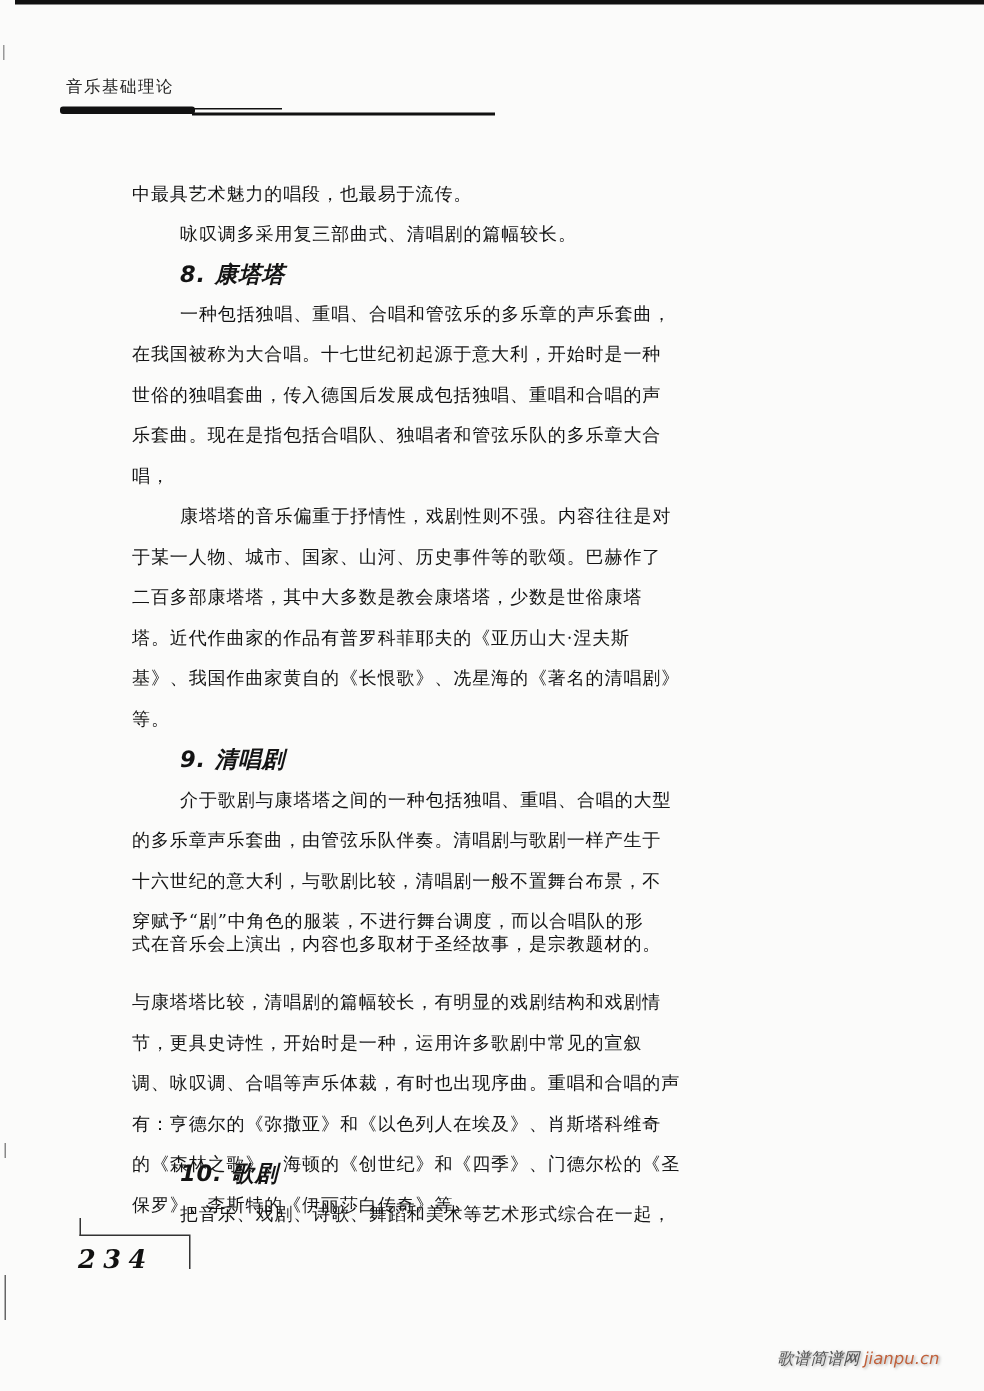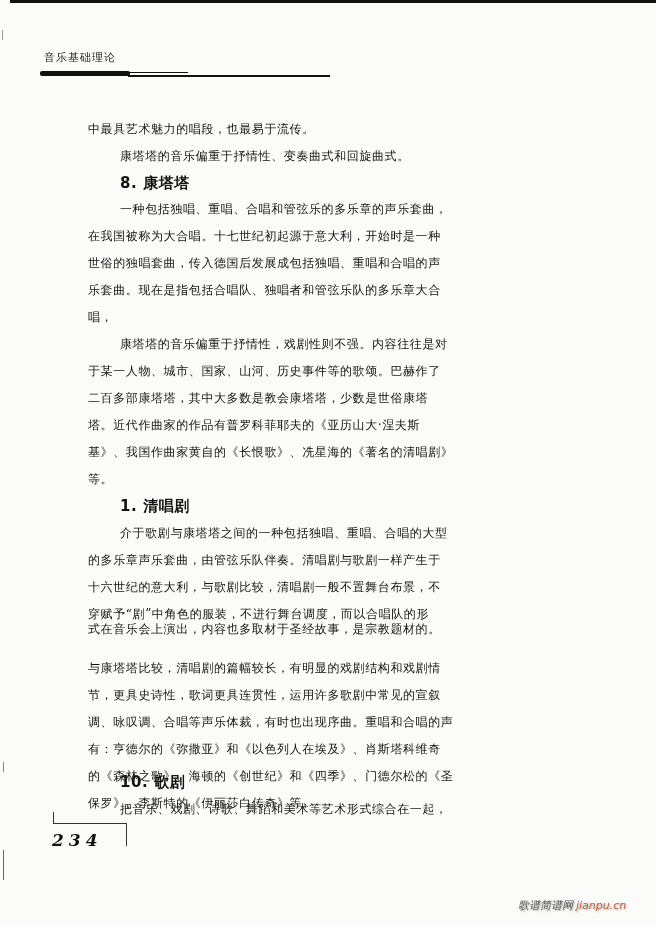--- a/index.html
+++ b/index.html
@@ -78,20 +78,21 @@
       font-size: 12px;
       line-height: 22px;
       height: 22px;
       letter-spacing: 0.6px;
     }
     .indent { left: 32px; }
     .heading {
       font-family: "DejaVu Sans", "Liberation Sans", sans-serif;
       font-weight: bold;
       font-size: 15px;
+      font-style: italic;
     }
     .page-box-top {
       position: absolute;
       left: 53px;
       top: 823px;
       width: 73px;
       height: 1px;
       background: #333;
     }
     .page-box-left {
@@ -160,41 +161,41 @@
 <div class="top-edge"></div>
 <div class="left-edge-1"></div>
 
 <div class="running-header">音乐基础理论</div>
 <div class="header-rule-thick"></div>
 <div class="header-rule-thin-top"></div>
 <div class="header-rule-thin"></div>
 
 <div class="content">
   <div class="line" style="top:0px">中最具艺术魅力的唱段，也最易于流传。</div>
-  <div class="line indent" style="top:27px">康塔塔的音乐偏重于抒情性、变奏曲式和回旋曲式。</div>
+  <div class="line indent" style="top:27px">咏叹调多采用复三部曲式、清唱剧的篇幅较长。</div>
   <div class="line indent heading" style="top:54px">8. 康塔塔</div>
   <div class="line indent" style="top:80px">一种包括独唱、重唱、合唱和管弦乐的多乐章的声乐套曲，</div>
   <div class="line" style="top:107px">在我国被称为大合唱。十七世纪初起源于意大利，开始时是一种</div>
   <div class="line" style="top:134px">世俗的独唱套曲，传入德国后发展成包括独唱、重唱和合唱的声</div>
   <div class="line" style="top:161px">乐套曲。现在是指包括合唱队、独唱者和管弦乐队的多乐章大合</div>
   <div class="line" style="top:188px">唱，</div>
   <div class="line indent" style="top:215px">康塔塔的音乐偏重于抒情性，戏剧性则不强。内容往往是对</div>
   <div class="line" style="top:242px">于某一人物、城市、国家、山河、历史事件等的歌颂。巴赫作了</div>
   <div class="line" style="top:269px">二百多部康塔塔，其中大多数是教会康塔塔，少数是世俗康塔</div>
   <div class="line" style="top:296px">塔。近代作曲家的作品有普罗科菲耶夫的《亚历山大·涅夫斯</div>
   <div class="line" style="top:323px">基》、我国作曲家黄自的《长恨歌》、冼星海的《著名的清唱剧》</div>
   <div class="line" style="top:350px">等。</div>
-  <div class="line indent heading" style="top:377px">1. 清唱剧</div>
+  <div class="line indent heading" style="top:377px">9. 清唱剧</div>
   <div class="line indent" style="top:404px">介于歌剧与康塔塔之间的一种包括独唱、重唱、合唱的大型</div>
   <div class="line" style="top:431px">的多乐章声乐套曲，由管弦乐队伴奏。清唱剧与歌剧一样产生于</div>
   <div class="line" style="top:458px">十六世纪的意大利，与歌剧比较，清唱剧一般不置舞台布景，不</div>
   <div class="line" style="top:485px">穿赋予“剧”中角色的服装，不进行舞台调度，而以合唱队的形</div>
   <div class="line" style="top:500px">式在音乐会上演出，内容也多取材于圣经故事，是宗教题材的。</div>
   <div class="line" style="top:539px">与康塔塔比较，清唱剧的篇幅较长，有明显的戏剧结构和戏剧情</div>
-  <div class="line" style="top:566px">节，更具史诗性，歌词更具连贯性，运用许多歌剧中常见的宣叙</div>
+  <div class="line" style="top:566px">节，更具史诗性，开始时是一种，运用许多歌剧中常见的宣叙</div>
   <div class="line" style="top:593px">调、咏叹调、合唱等声乐体裁，有时也出现序曲。重唱和合唱的声</div>
   <div class="line" style="top:620px">有：亨德尔的《弥撒亚》和《以色列人在埃及》、肖斯塔科维奇</div>
   <div class="line" style="top:647px">的《森林之歌》、海顿的《创世纪》和《四季》、门德尔松的《圣</div>
   <div class="line" style="top:674px">保罗》、李斯特的《伊丽莎白传奇》等。</div>
   <div class="line indent heading" style="top:651px; top:652px; top:653px;">10. 歌剧</div>
   <div class="line indent" style="top:680px">把音乐、戏剧、诗歌、舞蹈和美术等艺术形式综合在一起，</div>
 </div>
 
 <div class="left-margin-line-2"></div>
 <div class="page-box-left"></div>

